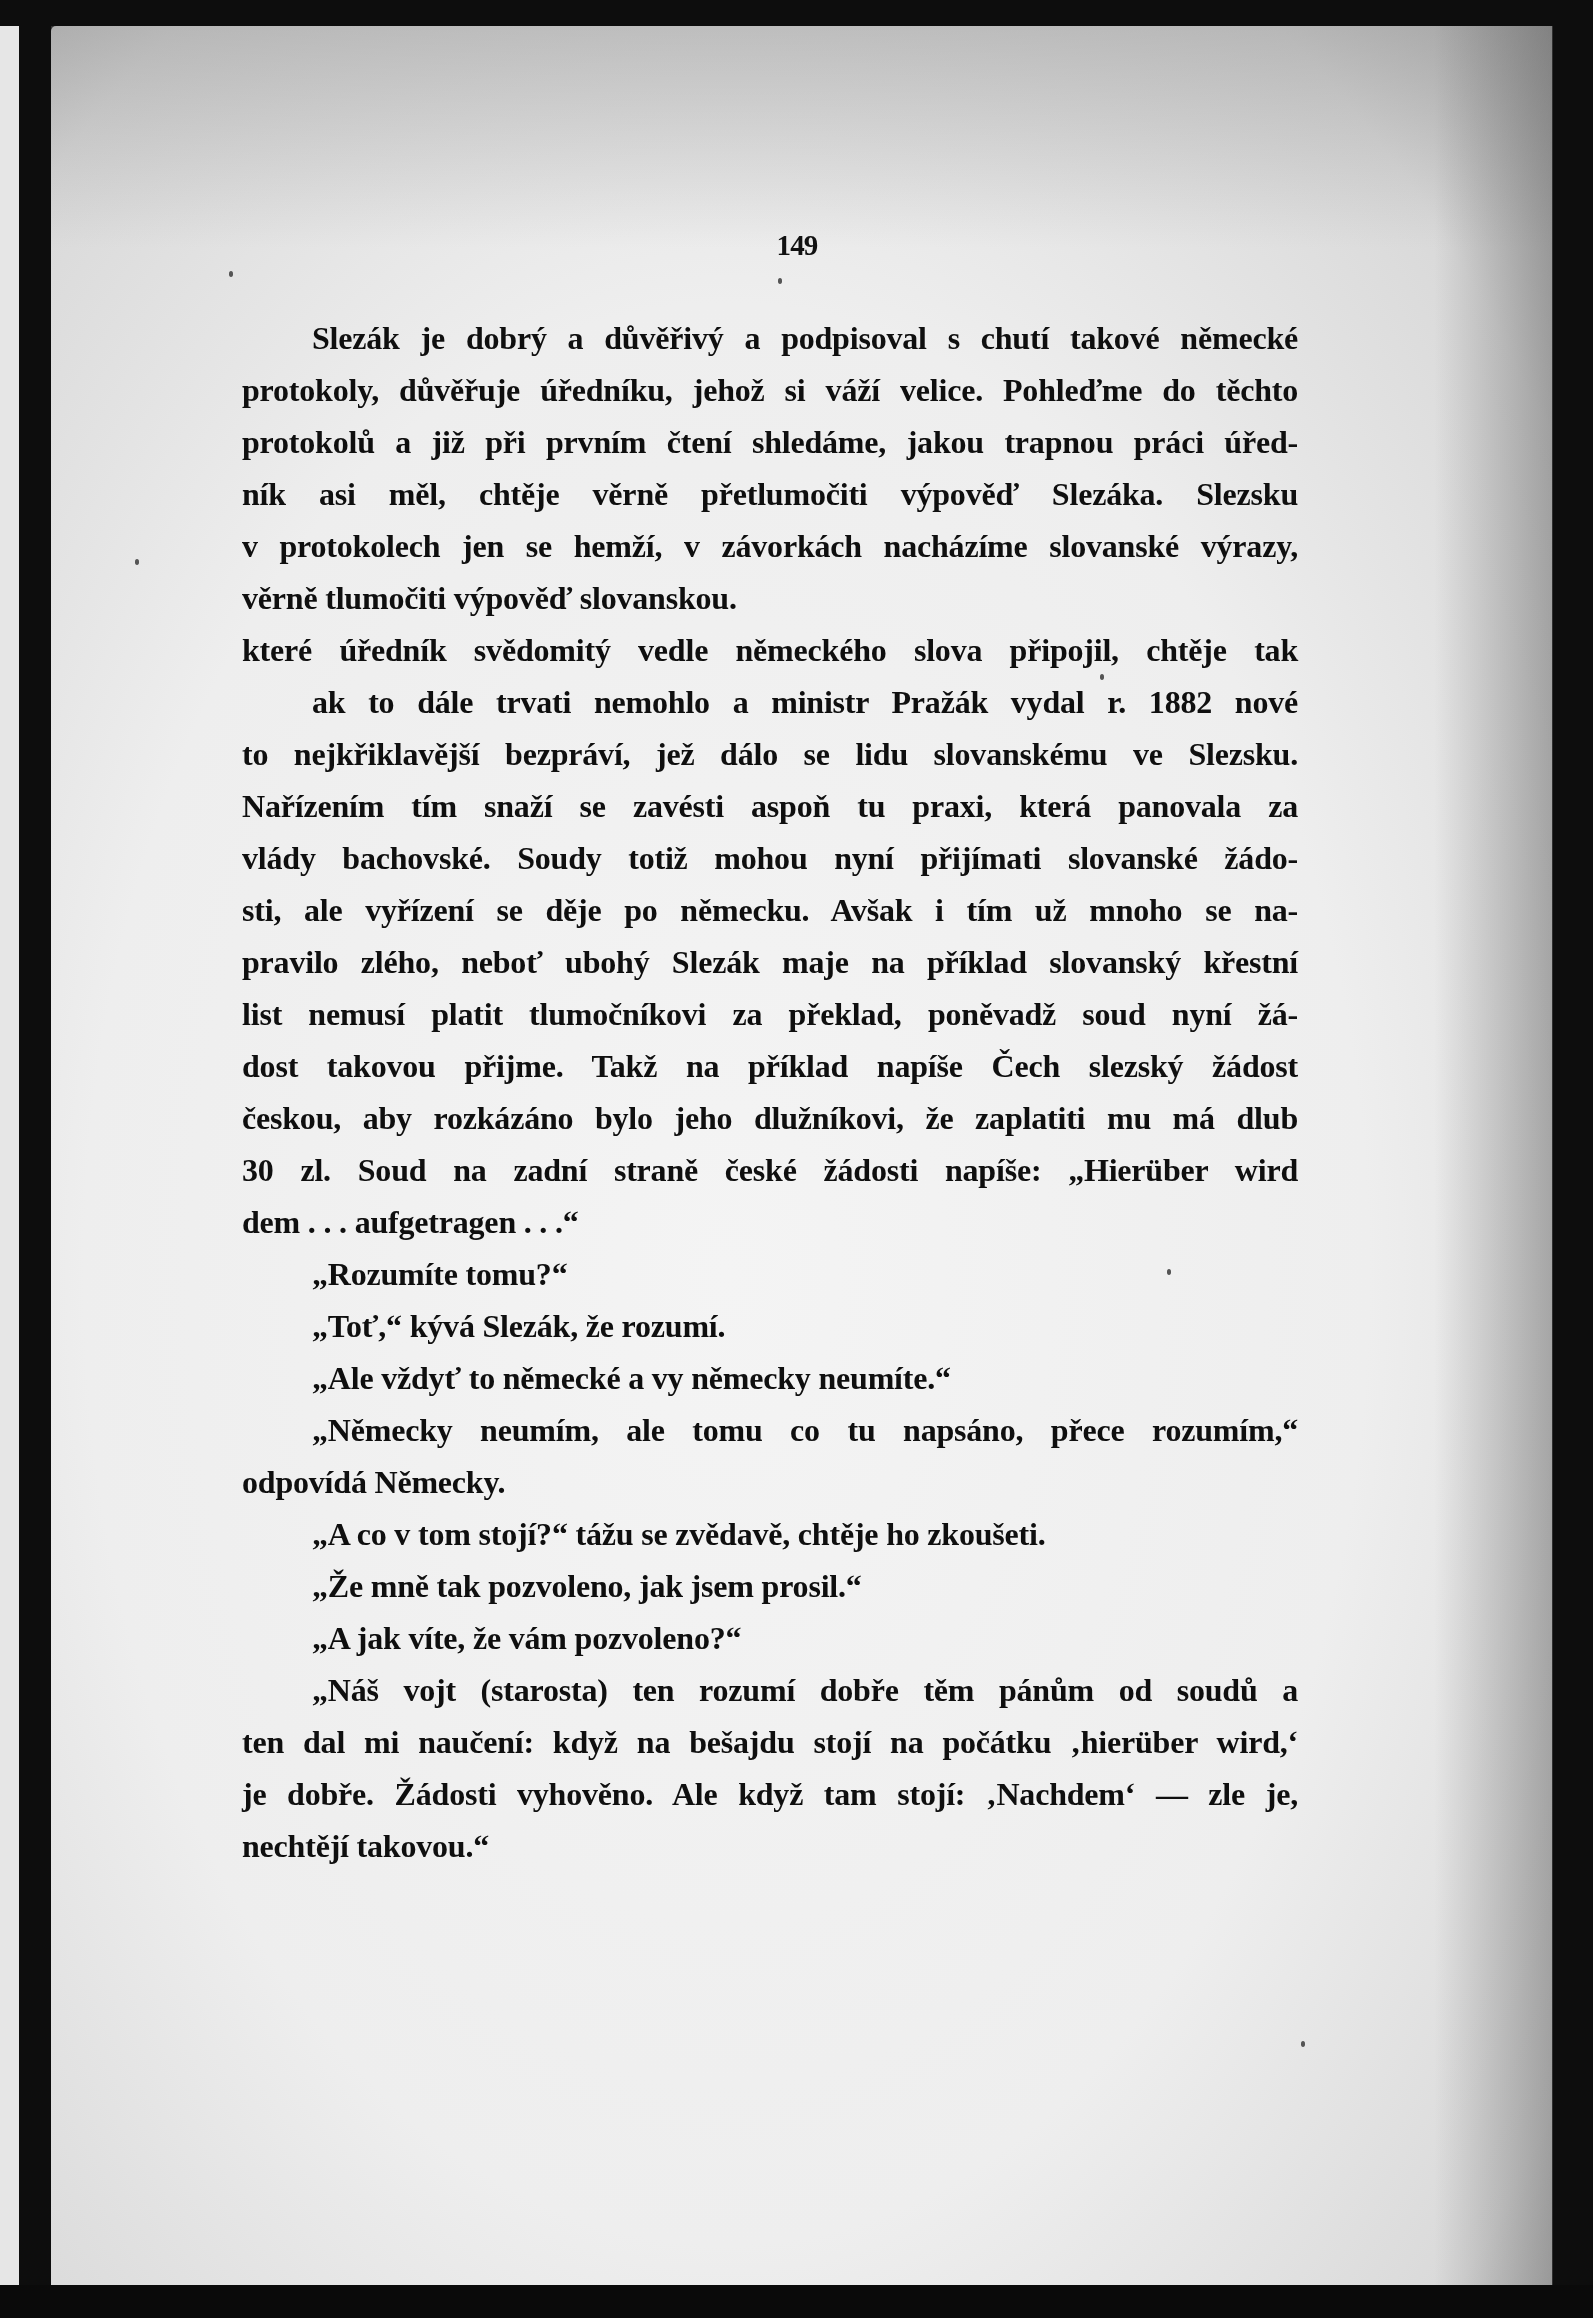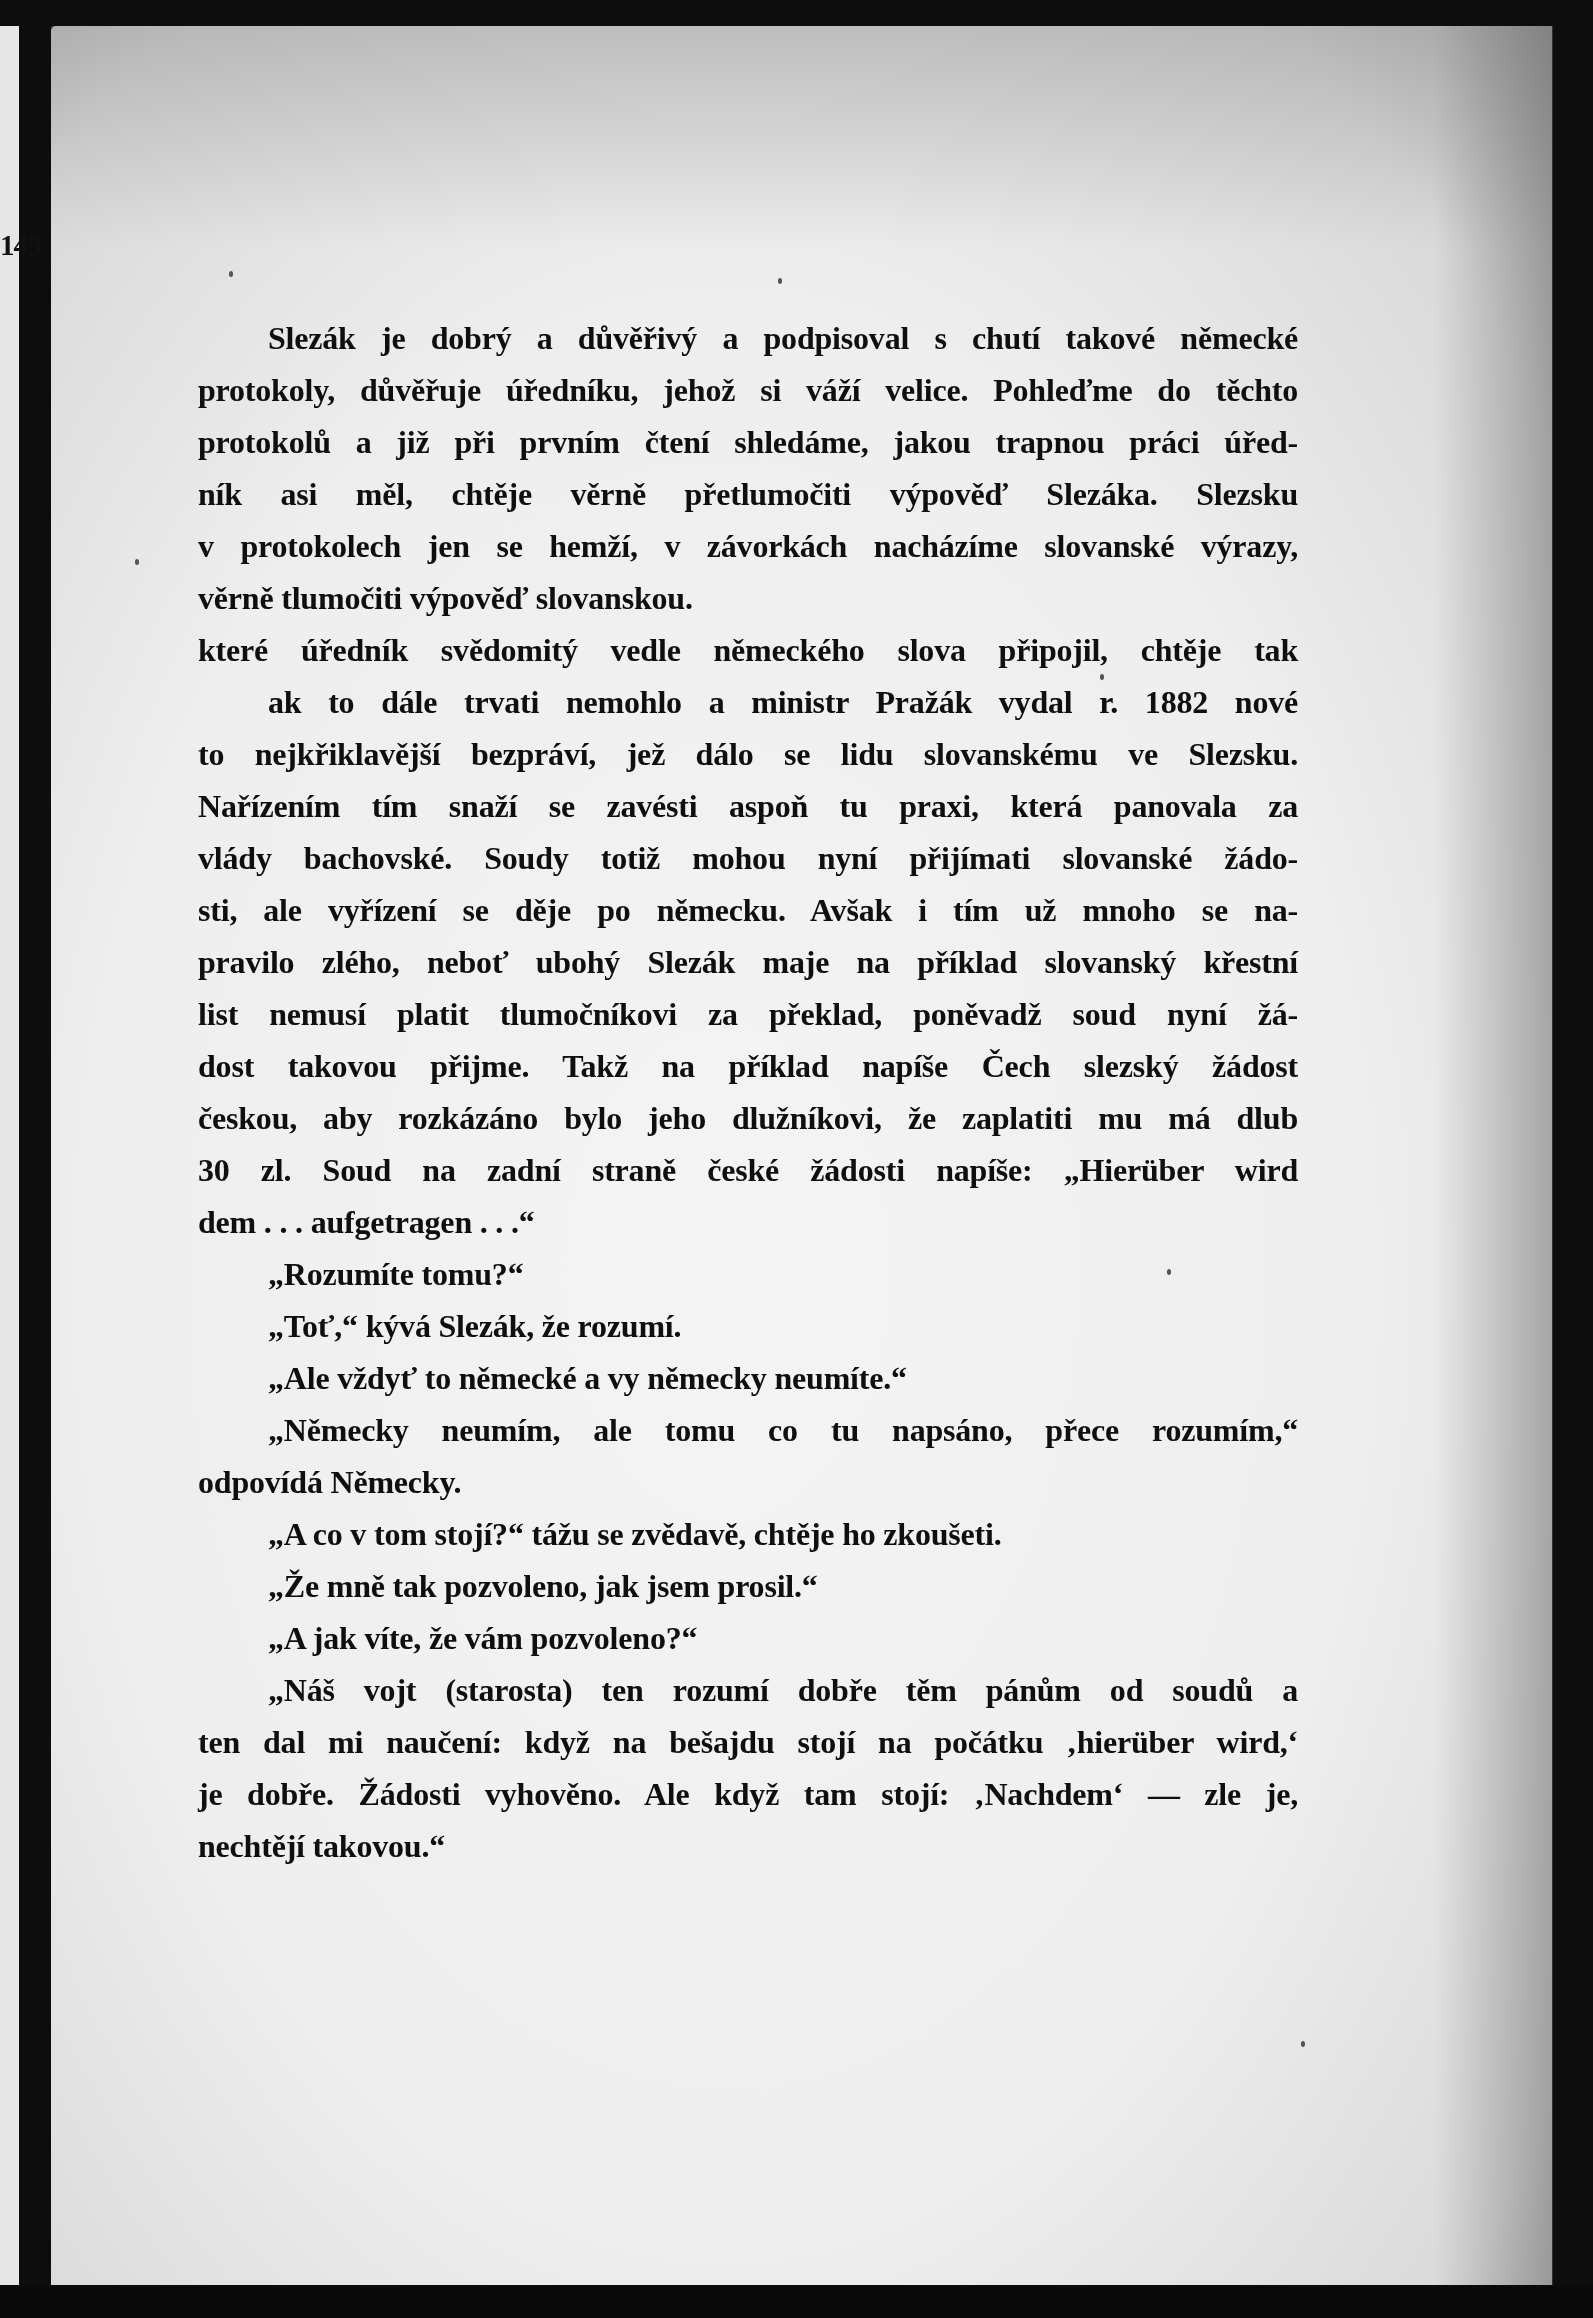--- a/index.html
+++ b/index.html
@@ -25,31 +25,31 @@
   }
   .left-margin-strip {
     position: absolute; left: 0; top: 25.6px; width: 19px; height: 2269px;
     background: #e6e6e6;
   }
   .bottom-bar {
     position: absolute; left: 0; bottom: 0; width: 1594px; height: 34px; background: #0a0a0a;
   }
   .page-number {
     position: absolute; left: 0; width: 1594px; top: 229px;
-    text-align: left; font-size: 29px; font-weight: bold; color: #111;
+    text-align: center; font-size: 29px; font-weight: bold; color: #111;
     letter-spacing: -0.9px;
   }
   .text-block {
     position: absolute; left: 198px; top: 312px; width: 1100px;
     color: #0f0f0f; font-size: 32px; font-weight: bold;
     line-height: 52px;
   }
   .line {
     display: block; white-space: nowrap; text-align: justify; text-align-last: justify;
-    height: 52px; letter-spacing: -0.2px;
+    height: 52px; letter-spacing: -0.2px; margin-left: 44px;
   }
   .line.last { text-align-last: left; }
   .line.indent { padding-left: 70px; }
   .speck {
     position: absolute; width: 4.3px; height: 6px; border-radius: 50%; background: #555;
   }
 </style>
 </head>
 <body>
 

